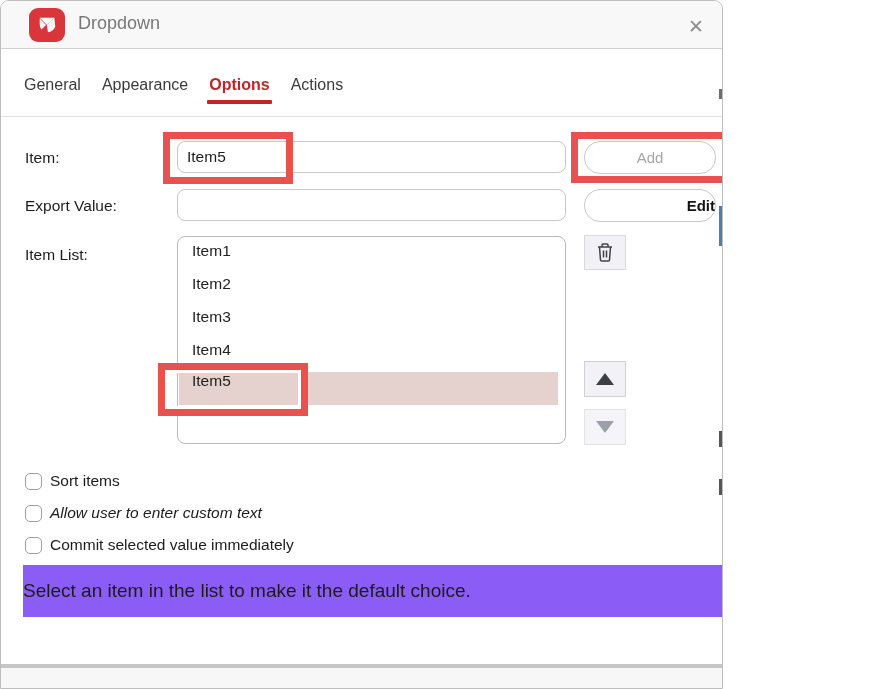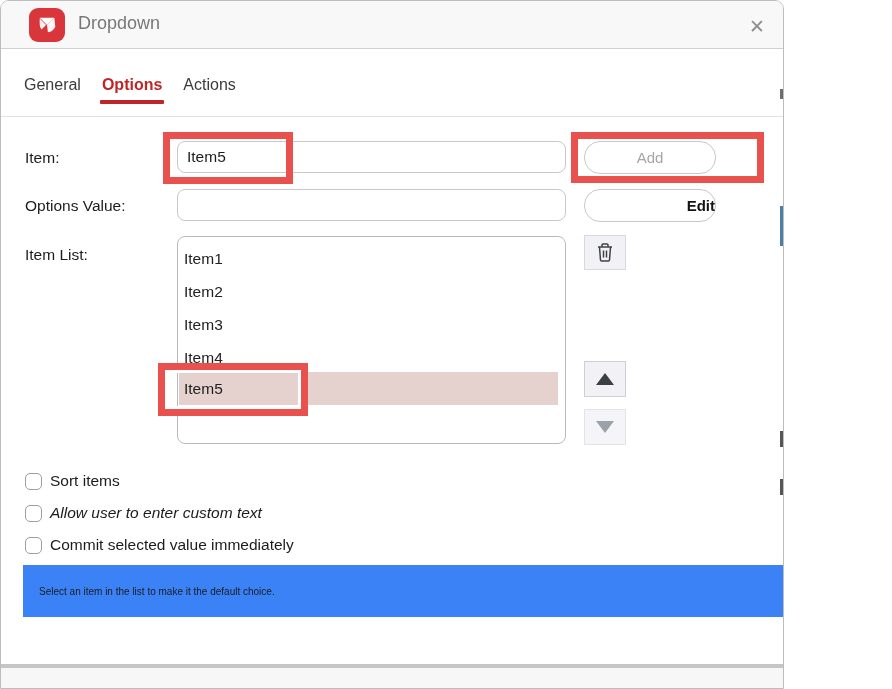--- a/index.html
+++ b/index.html
@@ -1,17 +1,17 @@
 <!DOCTYPE html>
 <html><head>
 <meta charset="utf-8">
 <style>
   html,body{margin:0;padding:0;background:#fff;}
   body{font-family:"Liberation Sans","DejaVu Sans",sans-serif;-webkit-font-smoothing:antialiased;}
-  #stage{position:relative;width:784px;height:689px;background:#ffffff;box-sizing:border-box;
+  #stage{position:relative;width:723px;height:689px;background:#ffffff;box-sizing:border-box;
          border:1px solid #bdbdbd;border-radius:9px 9px 0 0;overflow:hidden;}
 
   
   .titlebar{position:absolute;left:0;top:0;width:100%;height:48px;background:#f8f8f8;
             border-bottom:1px solid #d0d0d0;box-sizing:border-box;}
   .app-icon{position:absolute;left:28px;top:7px;width:36px;height:34px;border-radius:9px;
             background:#d9363b;display:flex;align-items:center;justify-content:center;}
   .win-title{position:absolute;left:77px;top:12px;font-size:18px;color:#787878;}
   .close-btn{position:absolute;right:13px;top:12px;width:26px;height:26px;display:flex;
              align-items:center;justify-content:center;color:#8f8f8f;font-size:19px;cursor:default;}
@@ -35,45 +35,45 @@
   
   .push-btn{position:absolute;left:583px;width:132px;height:33px;box-sizing:border-box;
             background:#fff;border:1px solid #c8c8c8;border-radius:16px;display:flex;
             align-items:center;justify-content:center;font-size:15px;}
   .push-btn.disabled{color:#a6a6a6;}
   .push-btn.bold{color:#141414;font-weight:bold;}
 
   
   .listbox{position:absolute;left:176px;top:235px;width:389px;height:208px;box-sizing:border-box;
            background:#fff;border:1px solid #b9b9b9;border-radius:8px;overflow:hidden;}
-  .list-row{position:absolute;left:1px;right:7px;height:33px;display:flex;align-items:center;
-            padding-left:5px;font-size:15.5px;color:#222;}
+  .list-row{position:absolute;left:1px;right:7px;height:33px;display:flex;
+            padding-left:13px;font-size:15.5px;color:#222;}
   .list-row.selected{background:#e5d1ce;}
 
   
   .icon-btn{position:absolute;left:583px;width:42px;box-sizing:border-box;display:flex;
             align-items:center;justify-content:center;}
   .icon-btn.trash{top:234px;height:35px;background:#f1f1f6;border:1px solid #d8d8e0;}
   .icon-btn.up{top:360px;height:36px;background:#f1f1f6;border:1px solid #cfcfda;}
   .icon-btn.down{top:408px;height:36px;background:#f5f5f9;border:1px solid #e3e3ea;}
   .tri-up{width:0;height:0;border-left:9px solid transparent;border-right:9px solid transparent;
           border-bottom:12px solid #3b4045;}
   .tri-down{width:0;height:0;border-left:9px solid transparent;border-right:9px solid transparent;
           border-top:12px solid #9ba1a8;}
 
   
   .cb-row{position:absolute;left:24px;display:flex;align-items:center;gap:8px;margin-top:16px;}
   .cb-box{width:17px;height:17px;box-sizing:border-box;border:1.5px solid #9f9f9f;
           border-radius:5px;background:#fff;flex:0 0 auto;}
   .cb-label{font-size:15.5px;color:#1c1c1c;}
 
   
-  .info-bar{position:absolute;left:22px;top:564px;width:846px;height:52px;background:#3b82f6;
-            display:flex;align-items:center;padding-left:16px;box-sizing:border-box;
-            font-size:10px;color:#1c1c1c;}
+  .info-bar{position:absolute;left:22px;top:564px;width:846px;height:52px;background:#8b5cf6;
+            display:flex;align-items:center;padding-left:0;box-sizing:border-box;
+            font-size:19px;color:#1c1c1c;}
   .footer-sep{position:absolute;left:0;top:663px;width:100%;height:4px;background:#c6c6c6;}
   .footer{position:absolute;left:0;top:667px;width:100%;height:22px;background:#f7f7f7;}
 
   
   .annot{position:absolute;border:7px solid #e8514e;box-sizing:border-box;z-index:30;
          background:transparent;pointer-events:none;}
   .annot.inner-white{box-shadow:inset 0 0 0 3px #ffffff;}
 
   
   .edge-strip{position:absolute;right:0;top:0;width:3px;height:100%;}
@@ -96,38 +96,41 @@
       </svg>
     </div>
     <div class="win-title">Dropdown</div>
     <div class="close-btn">✕</div>
   </div>
 
   <div class="tabbar">
     <div class="tab">
       <span>General</span>
     </div>
+    <div class="tab">
+      <span>Appearance</span>
+    </div>
     <div class="tab active">
       <span>Options</span>
       <div class="tab-underline"></div>
     </div>
     <div class="tab">
       <span>Actions</span>
     </div>
   </div>
 
   <div class="field-label" style="top:148px;">Item:</div>
   <div class="text-input" style="top:140px;">
     <span>Item5</span>
   </div>
   <div class="push-btn disabled" style="top:140px;">
     <span>Add</span>
   </div>
 
-  <div class="field-label" style="top:196px;">Options Value:</div>
+  <div class="field-label" style="top:196px;">Export Value:</div>
   <div class="text-input" style="top:188px;">
     <span></span>
   </div>
   <div class="push-btn bold" style="top:188px;justify-content:flex-end;">
     <span>Edit</span>
   </div>
 
   <div class="field-label" style="top:245px;">Item List:</div>
   <div class="listbox">
     <div class="list-row" style="top:5px;">

